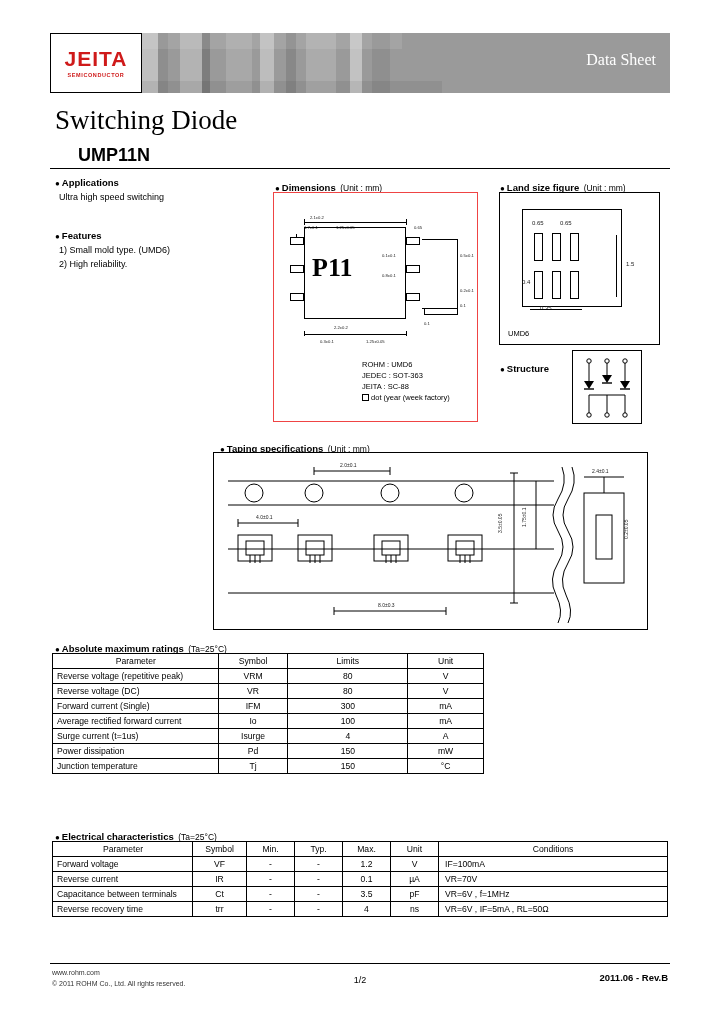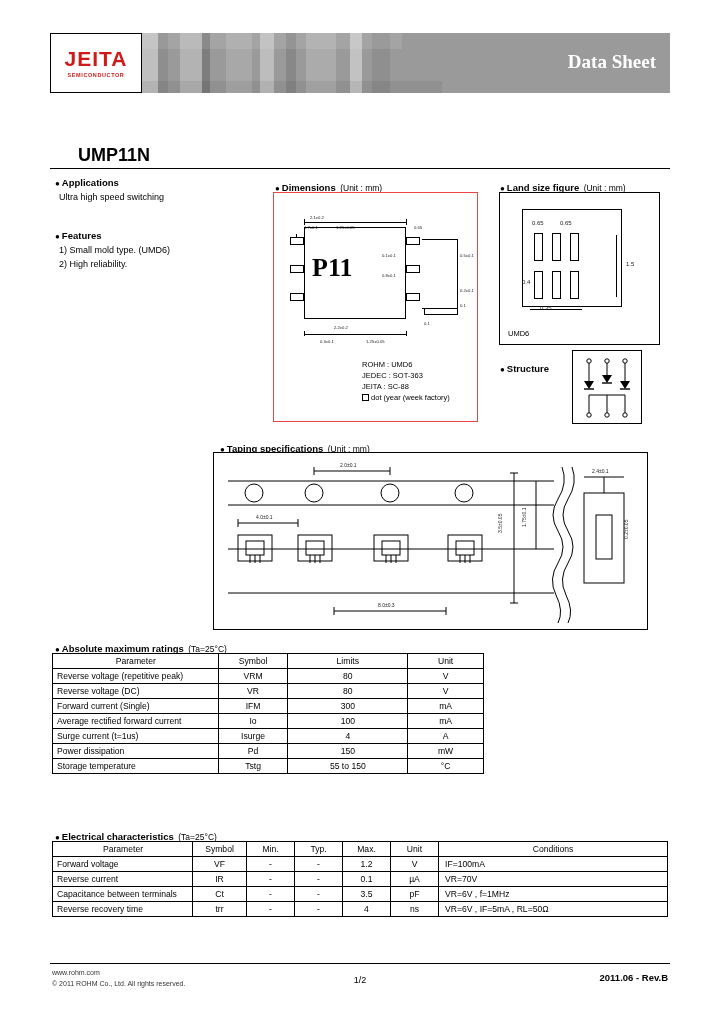--- a/index.html
+++ b/index.html
@@ -28,21 +28,21 @@
   .logo-main {
     color:#cf1a1a; font-weight:bold; font-size:21px; letter-spacing:1px;
     font-family:"Liberation Sans", sans-serif; line-height:1;
   }
   .logo-sub {
     color:#cf1a1a; font-size:5.5px; letter-spacing:0.6px; margin-top:3px;
     font-weight:bold;
   }
   .hdr-title {
     position:absolute; right:14px; top:18px;
-    color:#ffffff; font-size:19px; font-weight:bold;
+    color:#ffffff; font-size:16px; font-weight:normal;
     font-family:"Liberation Serif", serif;
   }
 
   
   .doc-title {
     position:absolute; left:55px; top:105px;
     font-size:27px; font-family:"Liberation Serif", serif;
   }
   .doc-part {
     position:absolute; left:78px; top:145px;
@@ -158,20 +158,21 @@
       <i style="left:92px;width:260px;height:16px;bottom:auto;top:0;background:rgba(255,255,255,0.10);"></i>
       <i style="left:92px;width:300px;height:12px;top:auto;bottom:0;background:rgba(0,0,0,0.06);"></i>
     </div>
     <div class="logo-box">
       <div class="logo-main">JEITA</div>
       <div class="logo-sub">SEMICONDUCTOR</div>
     </div>
     <div class="hdr-title">Data Sheet</div>
   </div>
 
+  <div class="doc-title">Switching Diode</div>
   <div class="doc-part">UMP11N</div>
   <div class="rule-top"></div>
 
   <div class="left-col">
     <div class="grp">
       <div class="bullet">Applications</div>
       <p>Ultra high speed switching</p>
     </div>
     <div class="grp" style="margin-top:28px;">
       <div class="bullet">Features</div>
@@ -402,23 +403,23 @@
         <td class="c2">4</td>
         <td class="c3">A</td>
       </tr>
       <tr>
         <td class="c0">Power dissipation</td>
         <td class="c1">Pd</td>
         <td class="c2">150</td>
         <td class="c3">mW</td>
       </tr>
       <tr>
-        <td class="c0">Storage temperature</td>
-        <td class="c1">Tstg</td>
-        <td class="c2">55 to  150</td>
+        <td class="c0">Junction temperature</td>
+        <td class="c1">Tj</td>
+        <td class="c2">150</td>
         <td class="c3">°C</td>
       </tr>
     </tbody>
   </table>
 
   <div class="tbl-head-ele">
     <span class="bullet">Electrical characteristics</span>
     <span class="sub">(Ta=25°C)</span>
   </div>
   <table class="t-ele">

